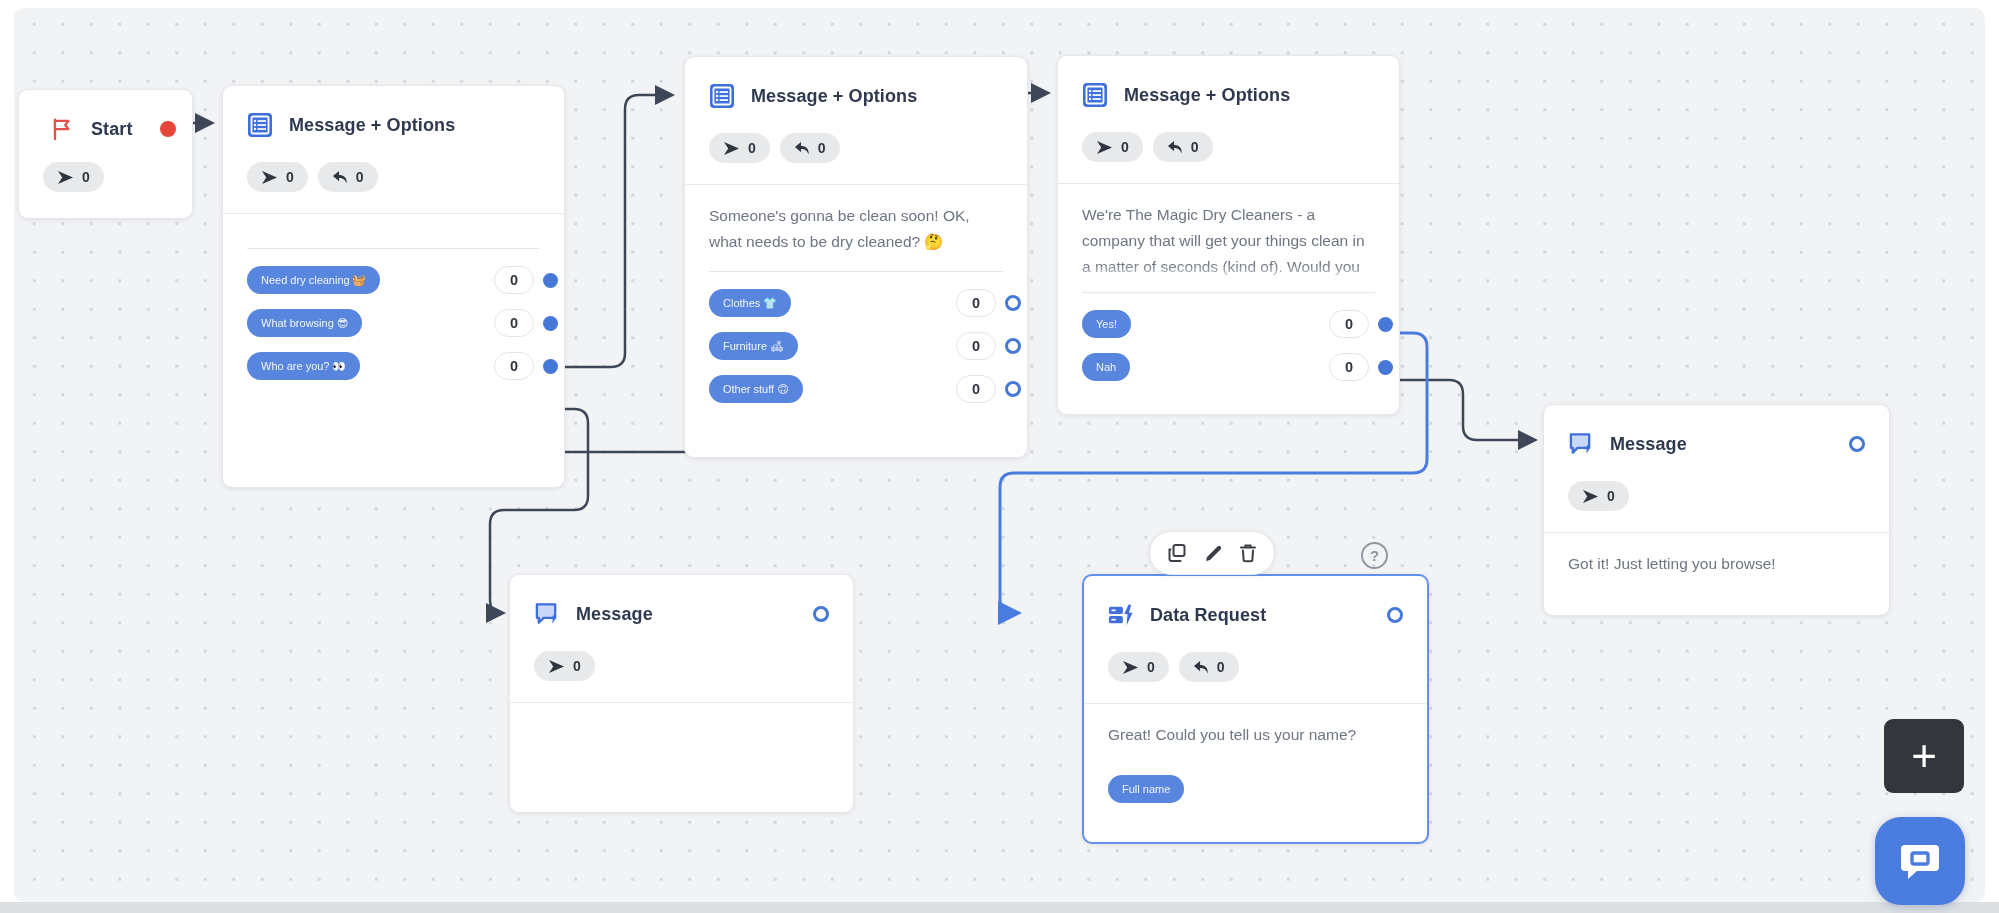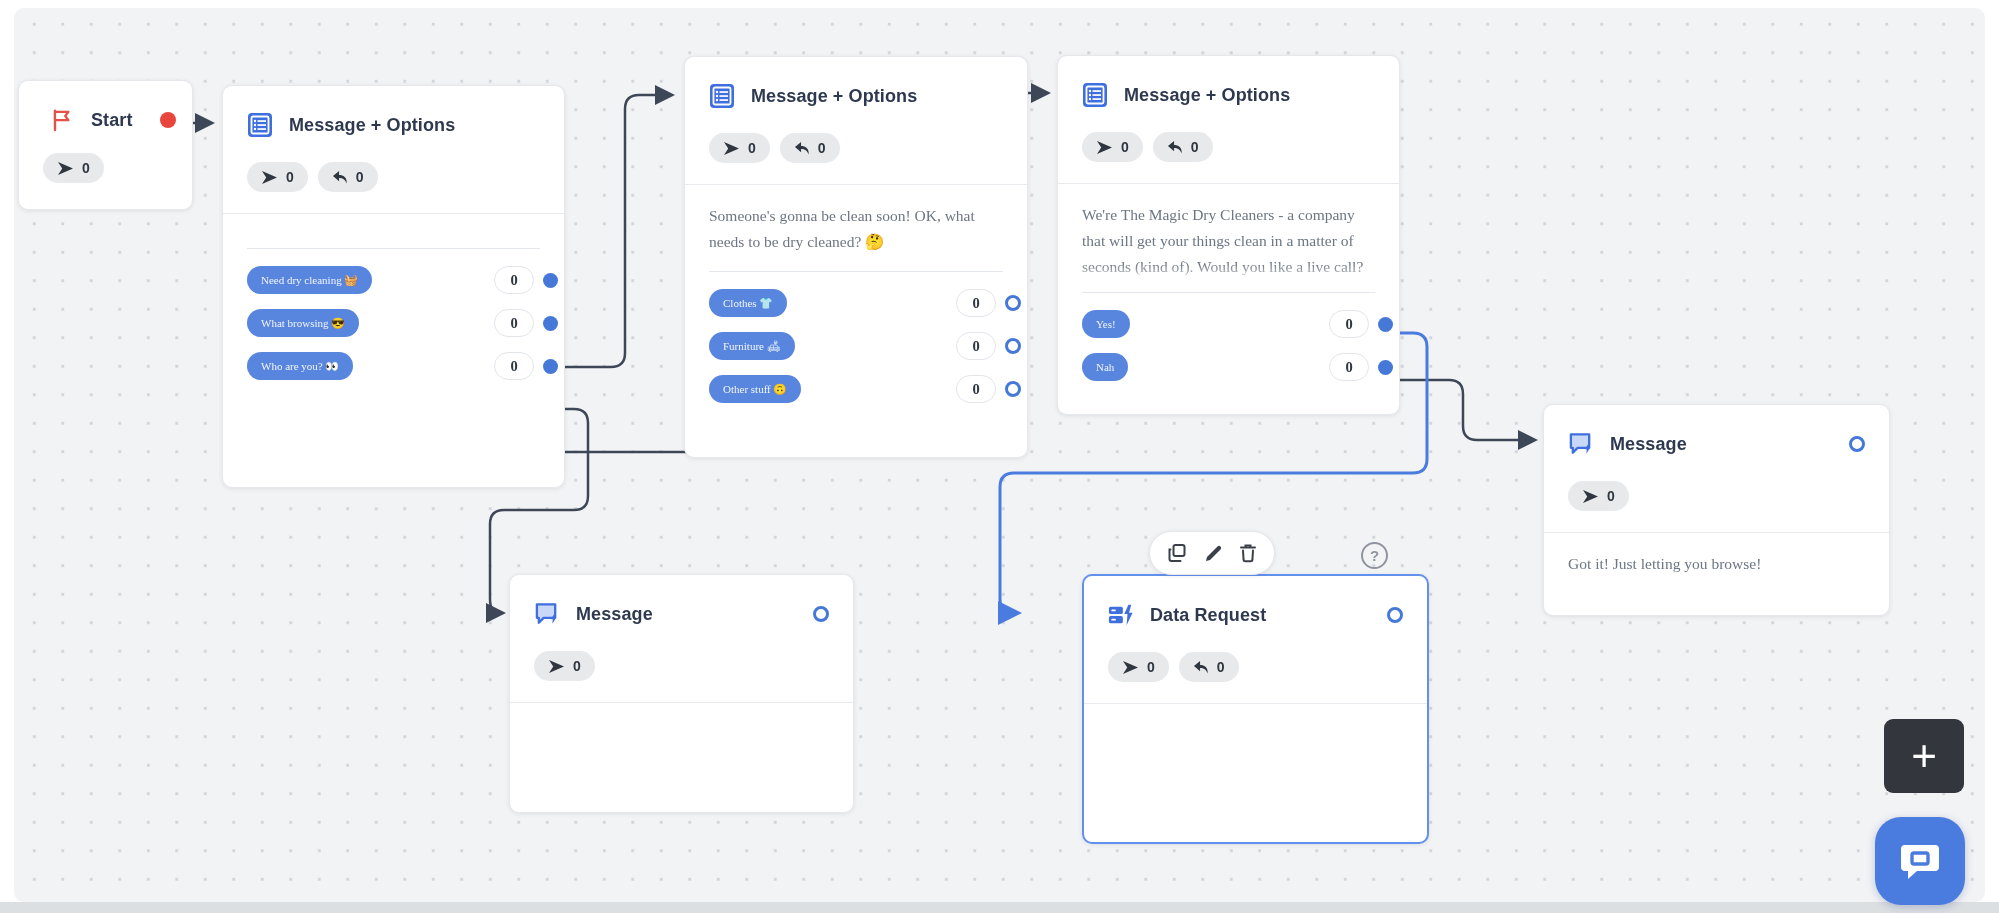--- a/index.html
+++ b/index.html
@@ -10,21 +10,21 @@
   #edges{position:absolute;left:0;top:0;z-index:1;}
   .node{position:absolute;background:#fff;border:1px solid #e6e8ec;border-radius:10px;box-shadow:0 1px 4px rgba(40,50,70,.10);z-index:2;box-sizing:border-box;}
   .node.selected{border:2px solid #6290ee;}
   .nheader{display:flex;align-items:center;padding:21px 24px 0 24px;height:36px;}
   .nicon{width:26px;height:26px;flex:0 0 auto;margin-right:16px;display:flex;align-items:center;justify-content:center;}
   .ntitle{font-size:18px;font-weight:700;color:#2e3950;letter-spacing:.1px;white-space:nowrap;}
   .headport{margin-left:auto;}
   .badges{display:flex;gap:10px;padding:19px 24px 0 24px;}
   .badge{display:flex;align-items:center;gap:8px;background:#e8e9eb;border-radius:15px;height:30px;padding:0 14px;color:#2f3640;font-size:14px;font-weight:600;}
   .hdiv{height:1px;background:#e7e9ed;margin-top:21px;}
-  .nbody{padding:18px 24px 0 24px;position:relative;font-family:Liberation Serif, serif;}
+  .nbody{padding:18px 24px 0 24px;position:relative;}
   .ntext{font-size:15.5px;line-height:26px;color:#6d7683;}
   .fadewrap{height:86px;overflow:hidden;position:relative;}
   .fadewrap:after{content:"";position:absolute;left:0;right:0;bottom:0;height:24px;background:linear-gradient(rgba(255,255,255,0),#ffffff 85%);}
   .idiv{height:1px;background:#e3e6ea;margin:16px 0 17px 0;}
   .optrow{position:relative;display:flex;align-items:center;height:28px;margin-bottom:15px;padding-right:-18px;}
   .optpill{background:#5885dd;color:#f2f6ff;font-size:11px;border-radius:15px;height:28px;display:inline-flex;align-items:center;padding:0 14px;white-space:nowrap;}
   .cntpill{margin-left:auto;background:#fff;border:1px solid #e2e5ea;border-radius:14px;min-width:22px;height:26px;display:flex;align-items:center;justify-content:center;font-size:14.5px;font-weight:700;color:#2f3640;padding:0 8px;}
   .dot{width:15px;height:15px;border-radius:50%;background:#4678d8;flex:0 0 auto;}
   .ring{width:10px;height:10px;border-radius:50%;background:#fff;border:3px solid #4678d8;flex:0 0 auto;}
   .optrow .dot{margin-left:9px;margin-right:-18px;}
@@ -59,21 +59,21 @@
         <path d="M559,367 H611 Q625,367 625,353 V109 Q625,95 639,95 H670" marker-end="url(#arrD)"></path>
         <path d="M559,452 H836 Q850,452 850,438 V107 Q850,93 864,93 H1046" marker-end="url(#arrD)"></path>
         <path d="M559,409 H574 Q588,409 588,423 V496 Q588,510 574,510 H504 Q490,510 490,524 V599 Q490,613 500,613 H501" marker-end="url(#arrD)"></path>
         <path d="M1396,380 H1449 Q1463,380 1463,394 V426 Q1463,440 1477,440 H1533" marker-end="url(#arrD)"></path>
       </g>
       <g fill="none" stroke="#4a7ce0" stroke-width="3">
         <path d="M1396,333 H1413 Q1427,333 1427,347 V459 Q1427,473 1413,473 H1014 Q1000,473 1000,487 V599 Q1000,613 1014,613 H1016" marker-end="url(#arrB)"></path>
       </g>
     </svg>
 
-    <div class="node" style="left:4px;top:72px;width:175px;height:130px;">
+    <div class="node" style="left:4px;top:81px;width:175px;height:130px;">
       <div class="nheader" style="padding-left:30px;padding-right:16px;">
         <span class="nicon">
           <svg width="24" height="24" viewBox="0 0 24 24">
               <path d="M5,22 V2.8" stroke="#e3504a" stroke-width="2.4" stroke-linecap="round"></path>
               <path d="M5,3.8 H18.5 L15.2,8 L18.5,12.2 H5 Z" fill="#fff" stroke="#e3504a" stroke-width="2.2" stroke-linejoin="round"></path>
             </svg>
         </span>
         <span class="ntitle">Start</span>
         <span class="headport reddot"></span>
       </div>
@@ -308,20 +308,26 @@
           <span>0</span>
         </span>
         <span class="badge">
           <svg width="16" height="15" viewBox="0 0 17 16">
               <path d="M7.5,1 L1,6.5 L7.5,12 V8.6 C11.5,8.6 14,10.3 15.6,14.5 C16.2,7.5 12,5.2 7.5,5.2 Z" fill="#2f3640"></path>
             </svg>
           <span>0</span>
         </span>
       </div>
       <div class="hdiv"></div>
+      <div class="nbody">
+        <div class="ntext">Great! Could you tell us your name?</div>
+        <div class="optrow" style="margin-top:27px;">
+          <span class="optpill">Full name</span>
+        </div>
+      </div>
     </div>
 
     <div id="toolbar">
       <span>
         <svg width="20" height="20" viewBox="0 0 20 20">
             <rect x="6.5" y="2" width="11" height="11" rx="2" fill="none" stroke="#3b4048" stroke-width="2"></rect>
             <path d="M3.5,6.5 H2.5 A 0,0 0 0 0 2.5,6.5 V16 A2,2 0 0 0 4.5,18 H13.5" fill="none" stroke="#3b4048" stroke-width="2" stroke-linecap="round"></path>
           </svg>
       </span>
       <span>

